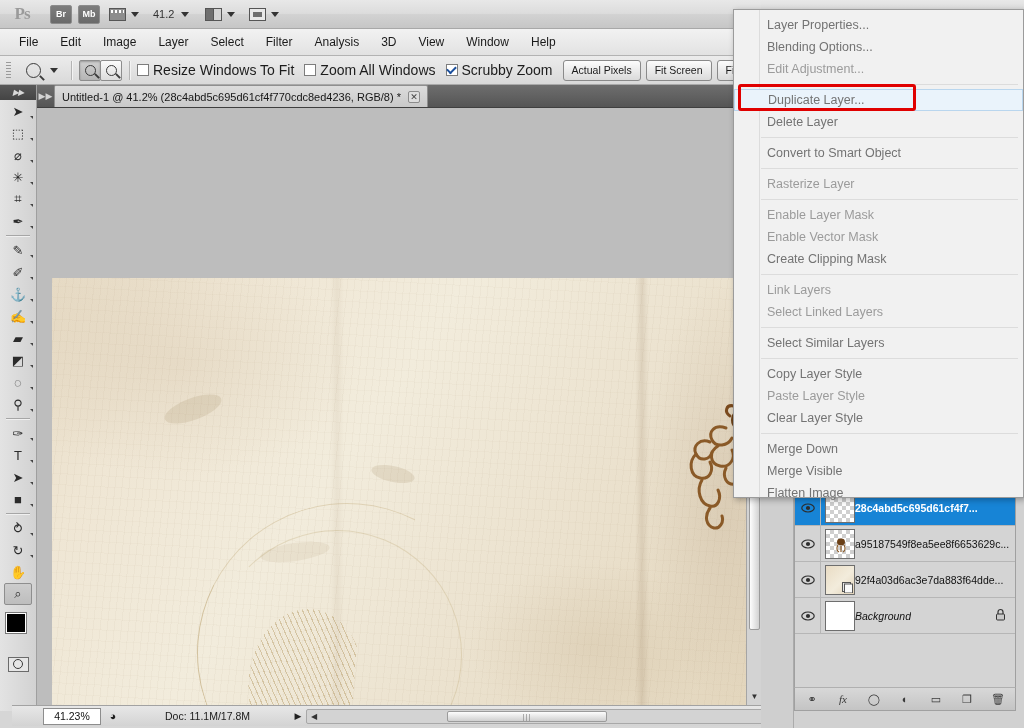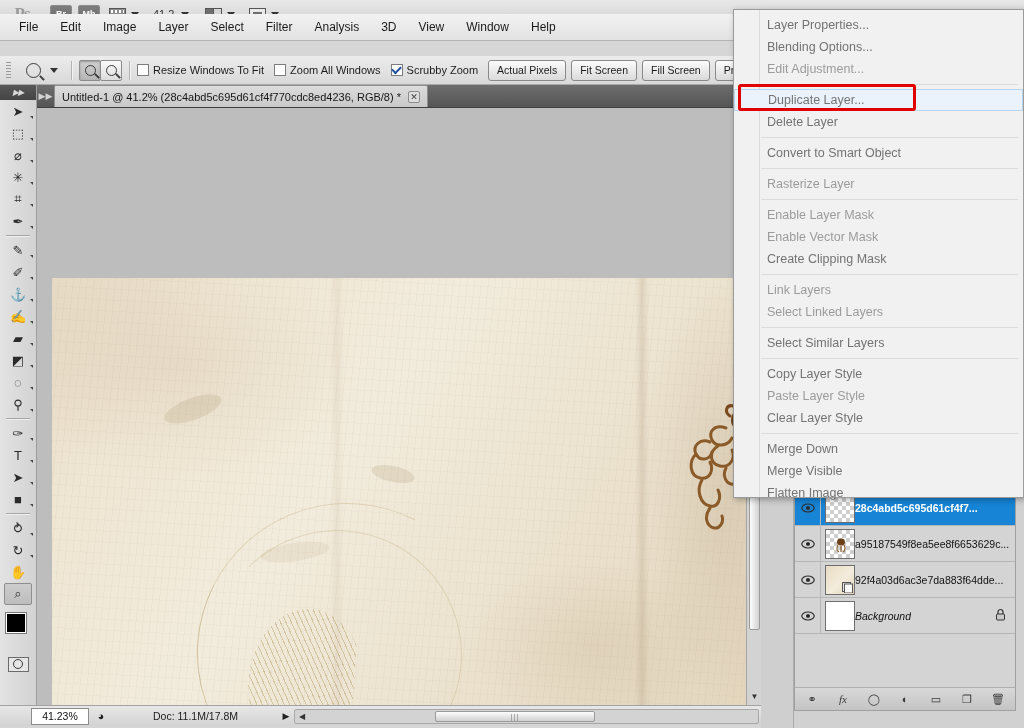--- a/index.html
+++ b/index.html
@@ -51,21 +51,21 @@
     background:repeating-linear-gradient(to right,#fff 0 2px,#8d8d8d 2px 4px);}
   .ico-arr { width:17px;height:13px;border:1px solid #555;background:#fff;display:flex;}
   .ico-arr i{display:block;border-right:1px solid #555;background:#6f6f6f;}
   .ico-arr i:nth-child(1){width:8px;}
   .ico-arr i:nth-child(2){width:8px;border-right:none;background:#d5d5d5;}
   .ico-scr { width:17px;height:13px;border:1px solid #555;background:#e9e9e9;position:relative;}
   .ico-scr:before{content:"";position:absolute;inset:3px;background:#6f6f6f;}
 
   
   .menubar {
-    position:absolute; left:0; top:14px; width:926px; height:27px;
+    position:absolute; left:0; top:29px; width:926px; height:27px;
     background: linear-gradient(to bottom,#f2f2f2,#e2e2e2);
     border-bottom:1px solid #b3b3b3;
     display:flex; align-items:center; padding-left:8px;
   }
   .menubar span { font-size:12px; color:#1a1a1a; padding:3px 11px; }
 
   
   .optbar {
     position:absolute; left:0; top:56px; width:1024px; height:29px;
     background: linear-gradient(to bottom,#ececec,#d9d9d9);
@@ -75,21 +75,21 @@
   .grip { width:5px;height:17px;margin-right:5px;
     background:repeating-linear-gradient(to bottom,#9a9a9a 0 1px,transparent 1px 3px);}
   .opt-tool { display:flex;align-items:center; margin-right:6px;}
   .mag { width:15px;height:15px;border:1.7px solid #3a3a3a;border-radius:50%;position:relative;}
   .mag:after{content:"";position:absolute;width:2px;height:6px;background:#3a3a3a;
      right:-3px;bottom:-4px;transform:rotate(-45deg);}
   .opt-div { width:1px;height:19px;background:#b4b4b4;margin:0 7px;box-shadow:1px 0 0 #f3f3f3;}
   .tbtn { width:22px;height:21px;border:1px solid #8d8d8d;border-radius:2px;
      background:linear-gradient(to bottom,#fbfbfb,#dcdcdc);display:flex;align-items:center;justify-content:center;}
   .tbtn.on { background:linear-gradient(to bottom,#cfcfcf,#b6b6b6); box-shadow:inset 0 1px 2px rgba(0,0,0,.25);}
-  .chk { display:flex;align-items:center;margin-right:10px;font-size:11px;color:#1c1c1c;}
+  .chk { display:flex;align-items:center;margin-right:10px;font-size:14px;color:#1c1c1c;}
   .cbox { width:12px;height:12px;border:1px solid #7d7d7d;background:#fff;margin-right:4px;
      display:flex;align-items:center;justify-content:center;}
   .cbox.checked:after{content:"";width:7px;height:4px;border-left:2px solid #1b4f9c;border-bottom:2px solid #1b4f9c;
      transform:rotate(-45deg);margin-bottom:2px;}
   .pbtn {
     height:21px; padding:0 8px; margin-right:5px;
     border:1px solid #8a8a8a; border-radius:3px;
     background:linear-gradient(to bottom,#fcfcfc,#dadada);
     font-size:10.5px; color:#1b1b1b; display:flex;align-items:center;
   }
@@ -183,21 +183,21 @@
 
   
   .vscroll { position:absolute; left:746px; top:108px; width:15px; height:597px;
      background:#d3d3d3; border-left:1px solid #a5a5a5;}
   .vthumb { position:absolute; left:2px; top:2px; width:11px; height:520px;
      background:linear-gradient(to right,#fdfdfd,#d2d2d2); border:1px solid #9b9b9b; border-radius:2px;}
   .vdown { position:absolute; left:1px; bottom:2px; width:13px; height:13px;
      display:flex;align-items:center;justify-content:center;font-size:8px;color:#333;}
 
   
-  .statusbar { position:absolute; left:0; top:705px; width:761px; height:21px;
+  .statusbar { position:absolute; left:12px; top:705px; width:761px; height:21px;
     background:linear-gradient(to bottom,#e7e7e7,#d3d3d3); border-top:1px solid #a2a2a2;
     display:flex; align-items:center; }
   .zoom-field { width:58px; height:17px; margin-left:31px; background:#fff; border:1px solid #8d8d8d;
     display:flex;align-items:center;justify-content:center;font-size:10.5px;color:#111;}
   .st-ico { width:24px;height:17px;display:flex;align-items:center;justify-content:center;}
   .st-doc { flex:0 0 165px; text-align:center; font-size:10.5px; color:#1b1b1b;}
   .st-arrow { width:16px;display:flex;align-items:center;justify-content:center;font-size:9px;color:#222;}
   .hscroll { flex:1; height:15px; margin-right:2px; background:#d3d3d3; border:1px solid #a8a8a8;
     display:flex; align-items:center; position:relative; border-radius:2px;}
   .hthumb { position:absolute; left:140px; width:160px; top:1px; bottom:1px;

